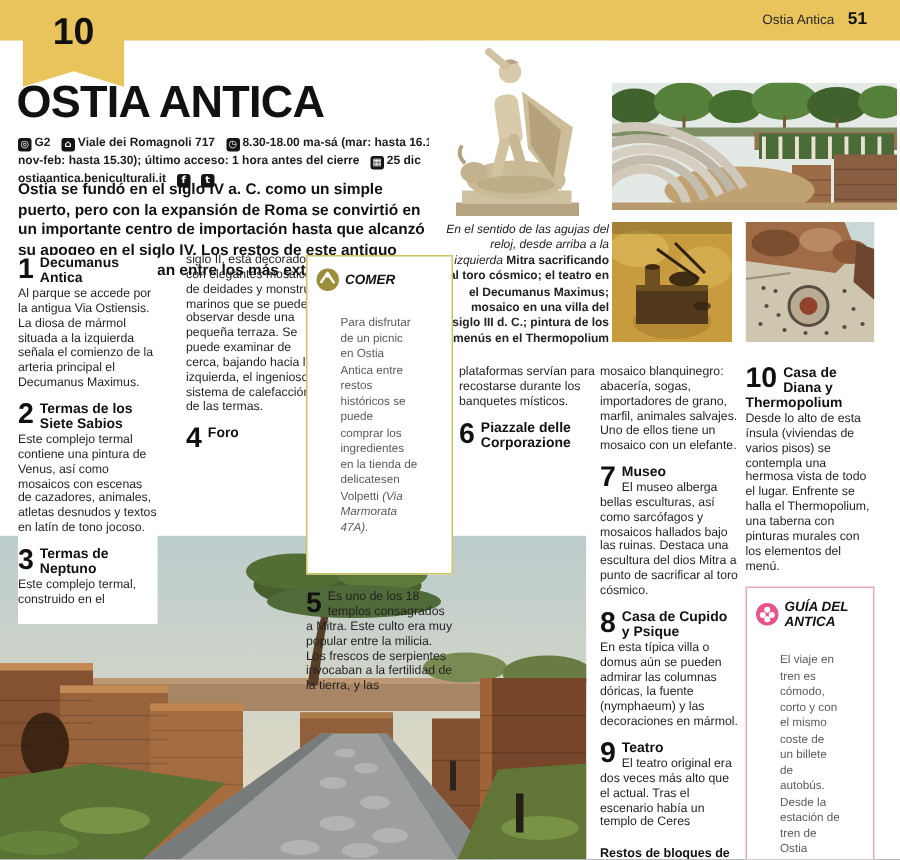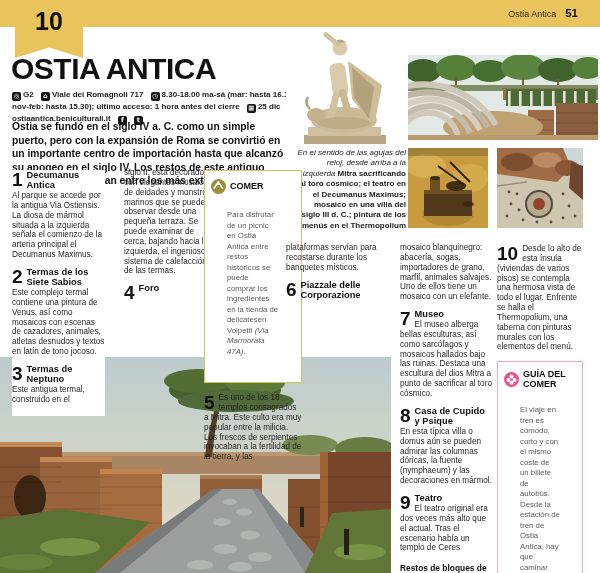--- a/index.html
+++ b/index.html
@@ -30,39 +30,39 @@
   .cont{margin:0 0 7px 0;}
   
   .caption{position:absolute;left:296px;top:148px;width:110px;font-size:8px;line-height:1.3;text-align:right;color:#222;}
   .caption .it{font-style:italic;}
   .caption .b{font-weight:bold;}
   .photo-caption{font-size:8.4px;font-weight:bold;line-height:1.25;margin-top:10px;color:#111;}
   
   .infobox{border:1px solid #cfc45f;padding:8px 6px 9px 6px;background:#fff;}
   .infobox.pink{border-color:#eaa8bd;}
   .infobox .bx-head{display:flex;align-items:center;gap:4px;margin-bottom:3px;}
-  .infobox h5{font-size:9px;font-weight:bold;margin:0;line-height:1.05;color:#111;}
+  .infobox h5{font-size:9px;font-weight:bold;margin:0;line-height:1.05;color:#111;font-style:italic;}
   .bx-ic{flex:0 0 auto;width:15px;height:15px;border-radius:50%;}
   .bx-ic.olive{background:#9c8f3b;}
   .bx-ic.pink{background:#e8538c;}
   .infobox p{font-size:7.8px;line-height:1.35;color:#5b5b5b;margin:16px;}
   .infobox .it{font-style:italic;}
   
   .photo{position:absolute;overflow:hidden;}
   .photo svg{display:block;}
   #statue{left:286px;top:27px;width:116px;height:121px;}
   #amphi{left:408px;top:55px;width:190px;height:85px;}
   #fresco{left:408px;top:148px;width:80px;height:80px;}
   #mosaic{left:497px;top:148px;width:86px;height:80px;}
   #street{left:0;top:357px;width:391px;height:216px;}
   
   #col1{left:12px;top:170px;width:93px;background:#fff;z-index:3;padding-bottom:4px;}
   #col2{left:124px;top:168px;width:93px;}
   #col3{left:204px;top:170px;width:98px;}
-  #col4{left:286px;top:243px;width:100px;}
+  #col4{left:306px;top:243px;width:100px;}
   #col5{left:400px;top:243px;width:92px;z-index:3;}
   #col6{left:497px;top:243px;width:86px;}
   #guia-box{margin-top:9px;}
   #comer-box{margin-bottom:10px;}
 </style>
 </head>
 <body>
 
 <div class="page">
 
@@ -300,21 +300,21 @@
       <p>Al parque se accede por la antigua Via Ostiensis. La diosa de mármol situada a la izquierda señala el comienzo de la arteria principal el Decumanus Maximus.</p>
     </div>
     <div class="sect">
       <span class="num">2</span>
       <h4>Termas de los Siete Sabios</h4>
       <p>Este complejo termal contiene una pintura de Venus, así como mosaicos con escenas de cazadores, animales, atletas desnudos y textos en latín de tono jocoso.</p>
     </div>
     <div class="sect">
       <span class="num">3</span>
       <h4>Termas de Neptuno</h4>
-      <p>Este antigua termal, construido en el</p>
+      <p>Este complejo termal, construido en el</p>
     </div>
   </div>
 
   <div class="col" id="col2">
     <p class="cont">siglo II, está decorado con elegantes mosaicos de deidades y monstruos marinos que se pueden observar desde una pequeña terraza. Se puede examinar de cerca, bajando hacia la izquierda, el ingenioso sistema de calefacción de las termas.</p>
     <div class="sect">
       <span class="num">4</span>
       <h4>Foro</h4>
     </div>
   </div>
@@ -363,31 +363,32 @@
       <span class="num">9</span>
       <h4>Teatro</h4>
       <p>El teatro original era dos veces más alto que el actual. Tras el escenario había un templo de Ceres</p>
     </div>
     <div class="photo-caption">Restos de bloques de viviendas</div>
   </div>
 
   <div class="col" id="col6">
     <div class="sect">
       <span class="num">10</span>
+      <h4>Casa de Diana y Thermopolium</h4>
       <p>Desde lo alto de esta ínsula (viviendas de varios pisos) se contempla una hermosa vista de todo el lugar. Enfrente se halla el Thermopolium, una taberna con pinturas murales con los elementos del menú.</p>
     </div>
     <div class="infobox pink" id="guia-box">
       <div class="bx-head">
         <span class="bx-ic pink">
           <svg width="15" height="15" viewBox="0 0 15 15">
             <circle cx="7.5" cy="4.5" r="2" fill="#fff"></circle>
               <circle cx="4.5" cy="8" r="2" fill="#fff"></circle>
             <circle cx="10.5" cy="8" r="2" fill="#fff"></circle>
               <circle cx="7.5" cy="10.8" r="2" fill="#fff"></circle>
           </svg>
         </span>
-        <h5>GUÍA DEL COMER</h5>
+        <h5>GUÍA DEL ANTICA</h5>
       </div>
       <p>El viaje en tren es cómodo, corto y con el mismo coste de un billete de autobús. Desde la estación de tren de Ostia Antica, hay que caminar hacia el paso elevado que atraviesa la autopista y continuar hasta dejar atrás el restaurante. El parque es grande. La visita dura unas tres horas.</p>
     </div>
   </div>
 
 </div>
 
 </body></html>

